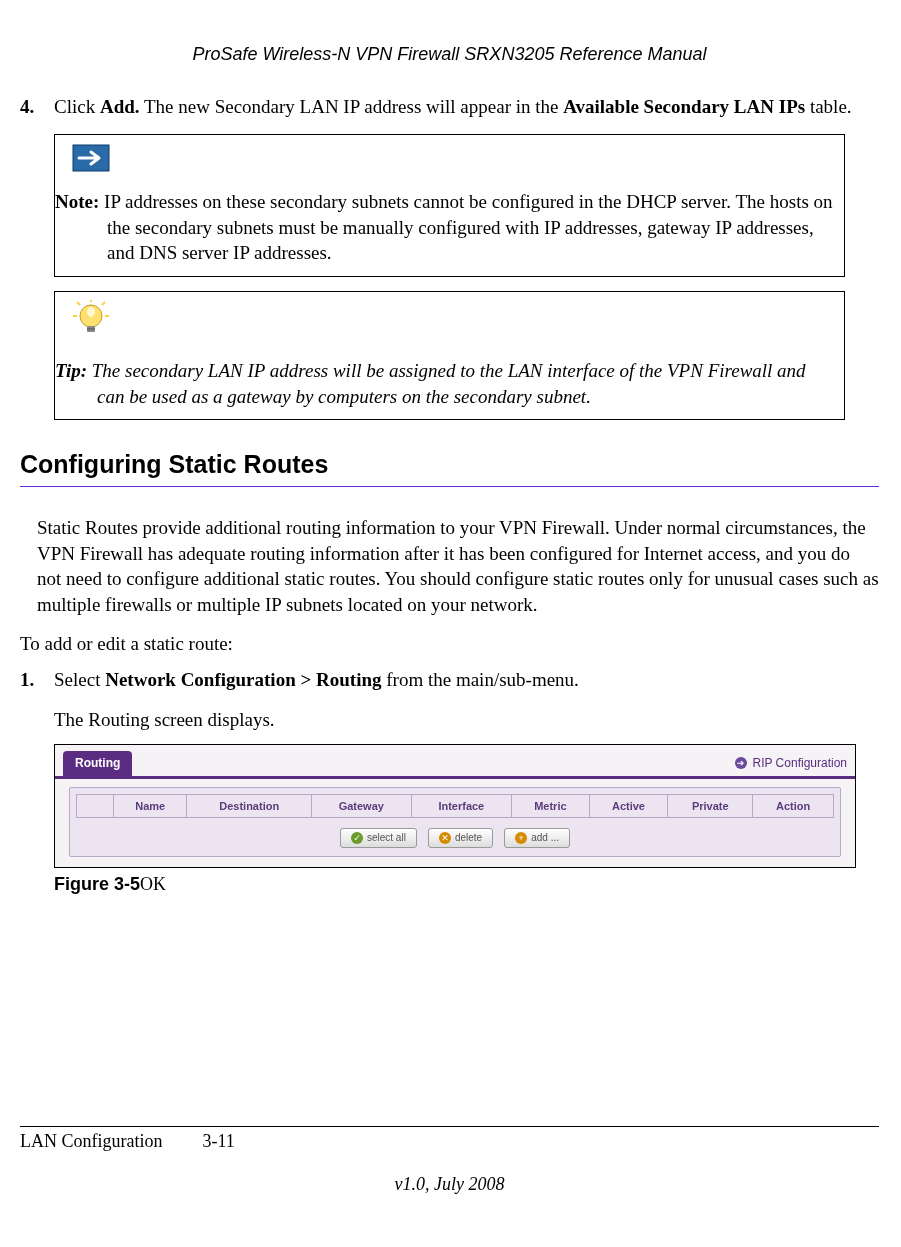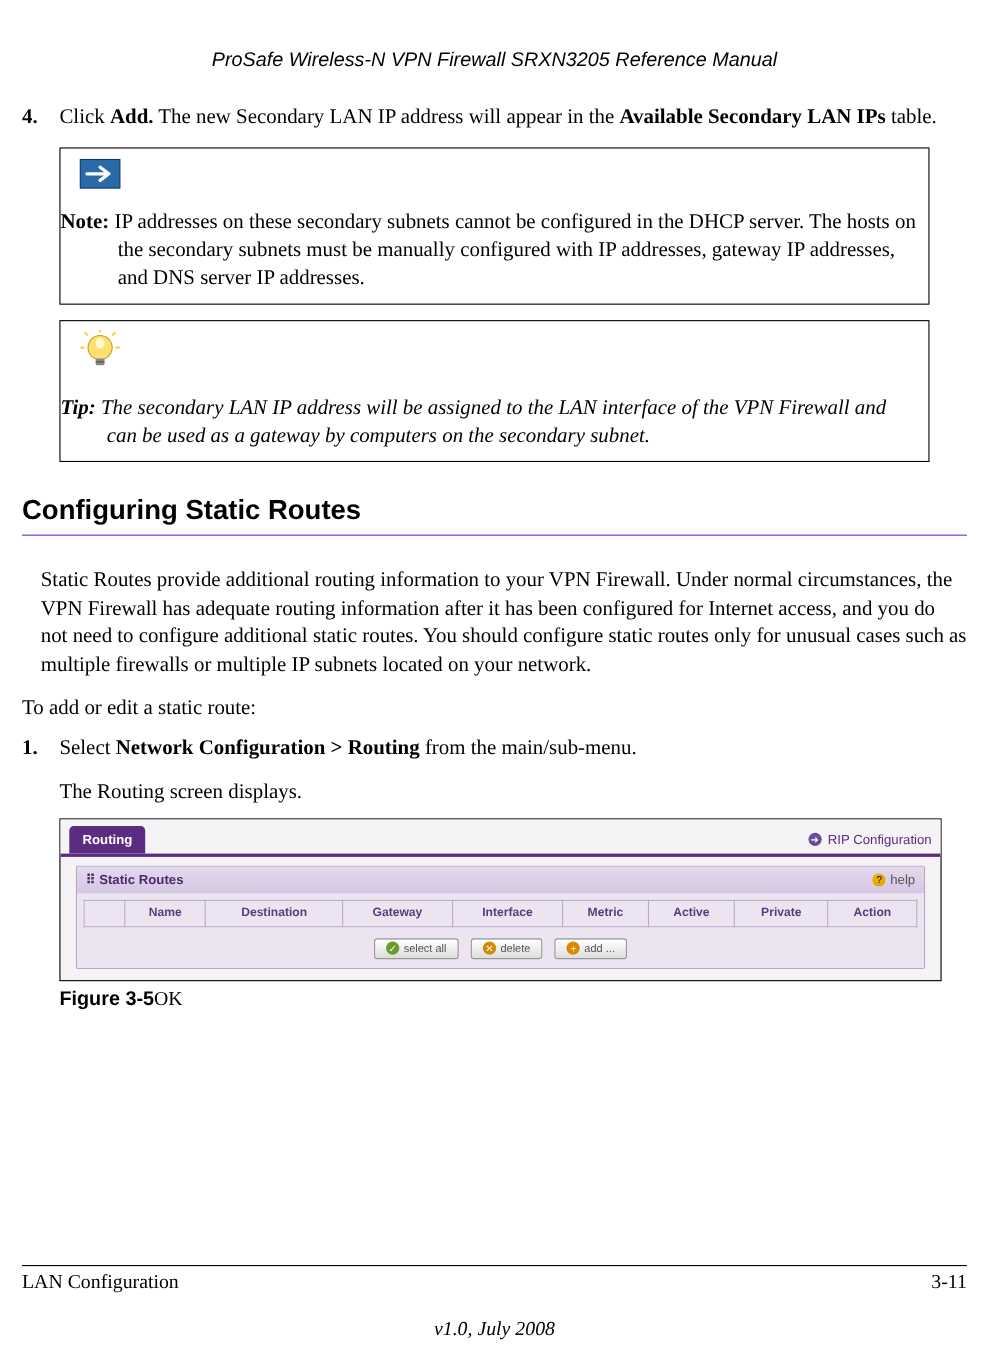--- a/index.html
+++ b/index.html
@@ -188,22 +188,23 @@
   .figure-caption b {
     font-family: Arial, Helvetica, sans-serif;
     font-weight: bold;
   }
 
   .footer {
     margin-top: 230px;
     border-top: 1px solid #000;
     padding-top: 2px;
     display: flex;
-    justify-content: space-between;
+    justify-content: flex-start;
     font-size: 18px;
+    gap: 40px;
   }
   .footer-center {
     text-align: center;
     font-style: italic;
     margin-top: 18px;
     font-size: 18px;
   }
 </style>
 </head>
 <body>
@@ -261,27 +262,20 @@
 
 <div class="ui-figure">
   <div class="ui-tabbar">
     <div class="ui-tab">Routing</div>
     <div class="ui-link">
       <span class="mini-icon mi-arrow">➔</span>
       <span>RIP Configuration</span>
     </div>
   </div>
   <div class="ui-panel">
-    <div class="ui-panel-head">
-      <span>⠿ <span>Static Routes</span></span>
-      <span class="ui-help">
-        <span class="mini-icon mi-q">?</span>
-        <span>help</span>
-      </span>
-    </div>
     <table class="ui-table">
       <tbody>
           <tr>
         <th style="width:24px"></th>
         <th>Name</th>
         <th>Destination</th>
         <th>Gateway</th>
         <th>Interface</th>
         <th>Metric</th>
         <th>Active</th>

